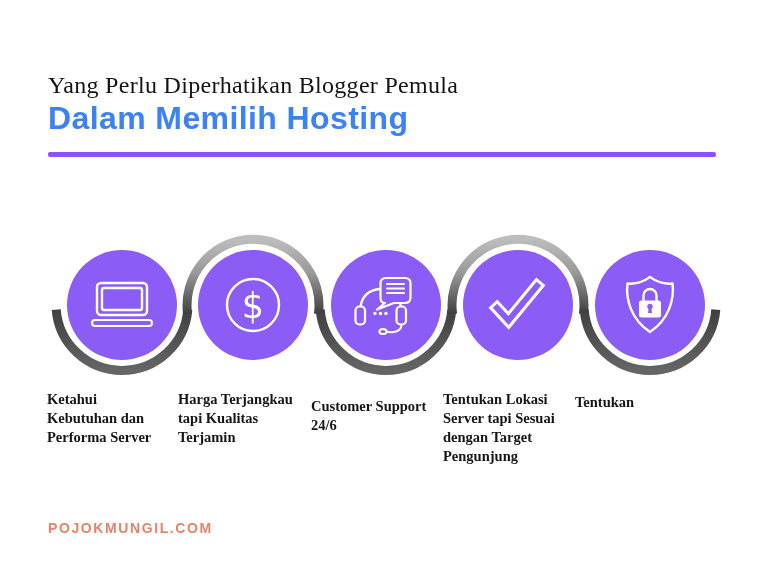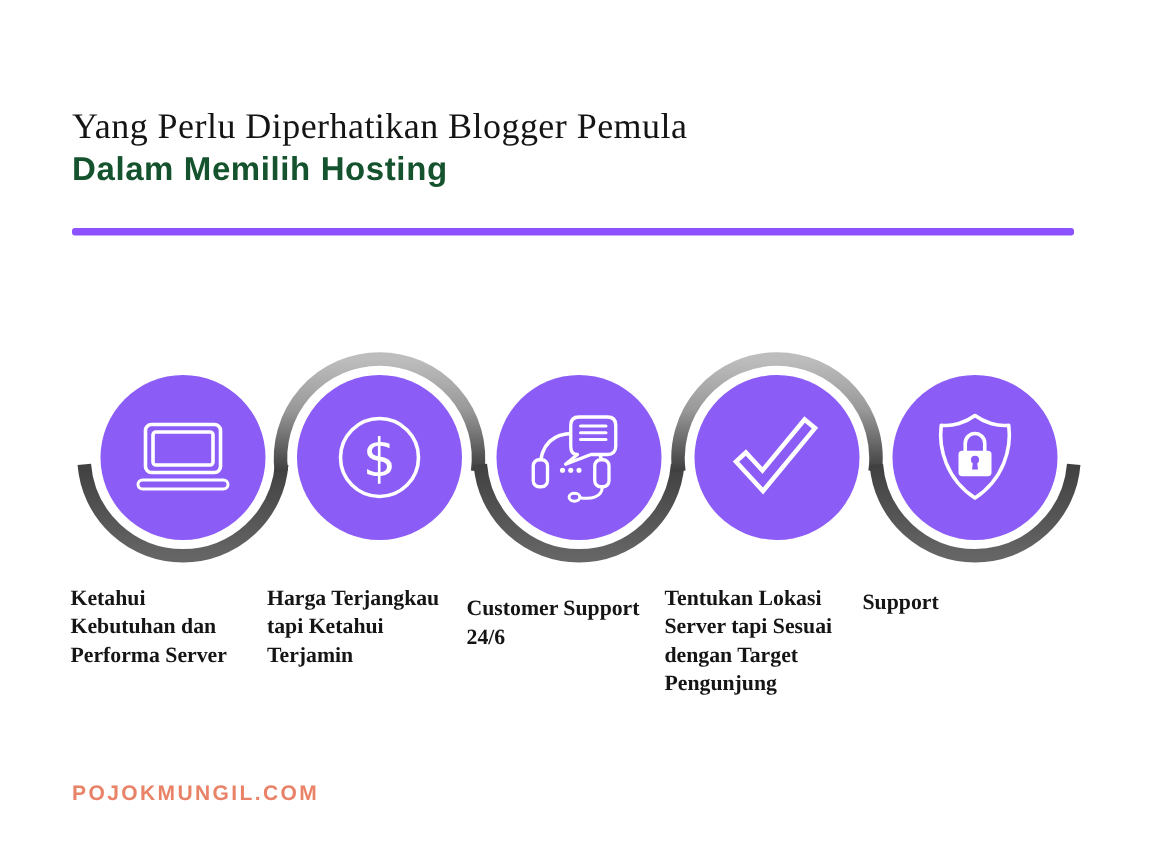--- a/index.html
+++ b/index.html
@@ -18,21 +18,21 @@
   }
   .subtitle{
     position:absolute;left:48px;top:72px;
     font-family:"Liberation Serif", serif;
     font-size:24px;color:var(--text-dark);
     letter-spacing:0.3px;
   }
   .title{
     position:absolute;left:48px;top:100px;margin:0;
     font-family:"Liberation Sans", sans-serif;
-    font-weight:700;font-size:22px;color:#14532d;
+    font-weight:700;font-size:32px;color:#3b82f6;
     letter-spacing:0.4px;
   }
   .divider{
     position:absolute;left:48px;top:152px;
     width:668px;height:5px;border-radius:2px;
     background:var(--divider-purple);
   }
   .step{position:absolute;top:225px;width:150px;height:160px;}
   .step svg{display:block;overflow:visible;}
   .step-1{left:47px;}
@@ -115,21 +115,21 @@
   <div class="step step-2">
     <svg width="150" height="160" viewBox="-75 -80 150 160">
       <path class="arc arc-top" d="M -65.4 9.2 A 66 66 0 1 1 65.4 9.2"></path>
       <circle class="circle-bg" cx="0" cy="0" r="55"></circle>
       <g>
         <circle class="st" cx="0" cy="0" r="26"></circle>
         <text class="dollar-text" x="0" y="12.5">$</text>
       </g>
     </svg>
     <div class="step-label">Harga Terjangkau
-tapi Ketahui
+tapi Kualitas
 Terjamin</div>
   </div>
 
   <div class="step step-3">
     <svg width="150" height="160" viewBox="-75 -80 150 160">
       <path class="arc arc-bottom" d="M -65.8 4.6 A 66 66 0 0 0 65.8 4.6"></path>
       <circle class="circle-bg" cx="0" cy="0" r="55"></circle>
       <g>
         <path class="st" d="M -26 8 C -26 -10 -16 -16 -4 -16 C 7 -16 15 -11 15 6"></path>
         <rect class="st-fill" x="-30.5" y="1.5" width="9.5" height="18" rx="4"></rect>
@@ -173,18 +173,18 @@
       <path class="arc arc-bottom" d="M -65.8 4.6 A 66 66 0 0 0 65.8 4.6"></path>
       <circle class="circle-bg" cx="0" cy="0" r="55"></circle>
       <g>
         <path class="st" stroke-width="2.6" d="M 0 -28 C 6 -23.5 15 -20.5 22.5 -21.5 C 24.5 -6 19 14.5 0 27 C -19 14.5 -24.5 -6 -22.5 -21.5 C -15 -20.5 -6 -23.5 0 -28 Z"></path>
         <path class="st" stroke-width="2.6" d="M -6.5 -4 V -9.5 A 6.5 6.5 0 0 1 6.5 -9.5 V -4"></path>
         <rect x="-11" y="-4.5" width="22" height="17" rx="2.5" fill="#ffffff"></rect>
         <circle cx="0" cy="1.5" r="2.7" fill="var(--circle-purple)"></circle>
         <path d="M -1.3 2.5 L 1.3 2.5 L 2 8 L -2 8 Z" fill="var(--circle-purple)"></path>
       </g>
     </svg>
-    <div class="step-label label-mid">Support</div>
+    <div class="step-label label-mid">Tentukan</div>
   </div>
 
   <div class="brand">POJOKMUNGIL.COM</div>
 
 </div>
 
 </body></html>

